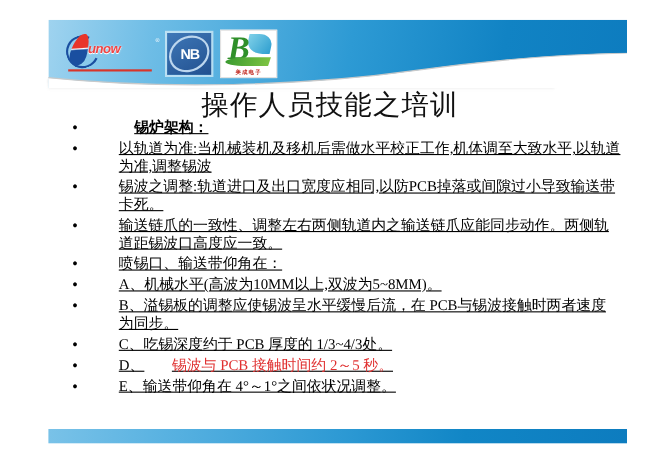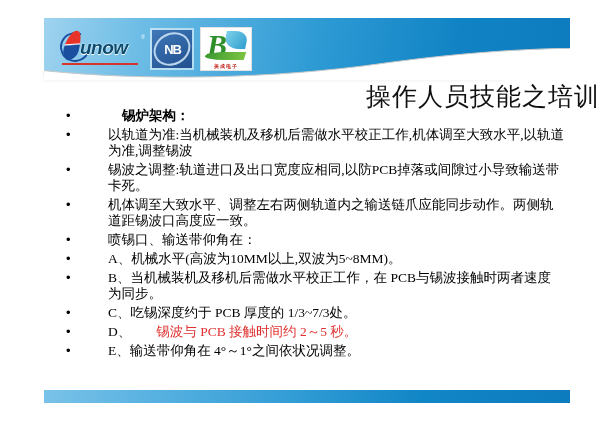--- a/index.html
+++ b/index.html
@@ -76,22 +76,22 @@
   #logo-unow .flame {
     position:absolute; left:7px; top:0px; width:15px; height:30px;
     background: linear-gradient(160deg,#e8352a 0%, #e8352a 45%, #ffffff 48%, #1a4fa0 52%, #1a4fa0 100%);
     border-radius: 60% 40% 55% 45% / 70% 65% 35% 30%;
     transform: rotate(16deg);
   }
   #logo-unow .wordmark {
     position:absolute; left:22px; top:7px;
     font-family: "Liberation Sans", sans-serif;
     font-weight: 700; font-style: italic;
-    font-size: 19px; letter-spacing: -0.5px;
-    color: #0c4a6e;
+    font-size: 12px; letter-spacing: -0.5px;
+    color: #ef4444;
     text-shadow: 0 0 2px #ffffff, 0 1px 0 #ffffff;
   }
   #logo-unow .reg {
     position:absolute; right:-1px; top:4px;
     font-family:"Liberation Sans",sans-serif; font-size:5px; color:#ffffff;
   }
   #logo-unow .underline {
     position:absolute; left:4px; bottom:3px; width:76px; height:2px;
     background:#d8352a;
   }
@@ -147,21 +147,21 @@
     text-align:center;
     font-family:"Liberation Sans",sans-serif;
     font-size:5px; font-weight:700; color:#c0241b; letter-spacing:1px;
   }
 
   
   #slide-title {
     position: absolute;
     left: 0; right: 0;
     top: 83px;
-    text-align: right;
+    text-align: center;
     font-family: "Liberation Serif", "DejaVu Serif", serif;
     font-size: 25px;
     line-height: 28px;
     color: #111111;
     letter-spacing: 1px;
   }
 
   
   #body-list {
     position: absolute;
@@ -184,20 +184,21 @@
     text-align: left;
     padding-left: 2px;
   }
   .bullet-text {
     flex: 1 1 auto;
     font-family: "Liberation Serif", "DejaVu Serif", serif;
     font-size: 13.5px;
     line-height: 16px;
     color: #000000;
     letter-spacing: 0;
+    text-decoration: underline;
   }
   .bullet-text.indent-head { padding-left: 14px; font-weight: 700; }
   .red { color: #e03030; margin-left: 25px; }
 
   
   #bottom-bar {
     position: absolute;
     left: 44px;
     top: 390px;
     width: 526px;
@@ -255,37 +256,37 @@
     <div class="bullet-row">
       <div class="bullet-dot">•</div>
       <div class="bullet-text">以轨道为准:当机械装机及移机后需做水平校正工作,机体调至大致水平,以轨道为准,调整锡波</div>
     </div>
     <div class="bullet-row">
       <div class="bullet-dot">•</div>
       <div class="bullet-text">锡波之调整:轨道进口及出口宽度应相同,以防PCB掉落或间隙过小导致输送带卡死。</div>
     </div>
     <div class="bullet-row">
       <div class="bullet-dot">•</div>
-      <div class="bullet-text">机体调至大致水平、调整左右两侧轨道内之输送链爪应能同步动作。两侧轨道距锡波口高度应一致。</div>
+      <div class="bullet-text">输送链爪的一致性、调整左右两侧轨道内之输送链爪应能同步动作。两侧轨道距锡波口高度应一致。</div>
     </div>
     <div class="bullet-row">
       <div class="bullet-dot">•</div>
       <div class="bullet-text">喷锡口、输送带仰角在：</div>
     </div>
     <div class="bullet-row">
       <div class="bullet-dot">•</div>
       <div class="bullet-text">A、机械水平(高波为10MM以上,双波为5~8MM)。</div>
     </div>
     <div class="bullet-row">
       <div class="bullet-dot">•</div>
-      <div class="bullet-text">B、当机械装机及移机后需做水平校正工作，在 PCB与锡波接触时两者速度为同步。</div>
-    </div>
-    <div class="bullet-row">
-      <div class="bullet-dot">•</div>
-      <div class="bullet-text">C、吃锡深度约于 PCB 厚度的 1/3~7/3处。</div>
+      <div class="bullet-text">B、溢锡板的调整应使锡波呈水平缓慢后流，在 PCB与锡波接触时两者速度为同步。</div>
+    </div>
+    <div class="bullet-row">
+      <div class="bullet-dot">•</div>
+      <div class="bullet-text">C、吃锡深度约于 PCB 厚度的 1/3~4/3处。</div>
     </div>
     <div class="bullet-row">
       <div class="bullet-dot">•</div>
       <div class="bullet-text"><span>D、</span><span class="red">锡波与 PCB 接触时间约 2～5 秒。</span></div>
     </div>
     <div class="bullet-row">
       <div class="bullet-dot">•</div>
       <div class="bullet-text">E、输送带仰角在 4°～1°之间依状况调整。</div>
     </div>
   </div>

